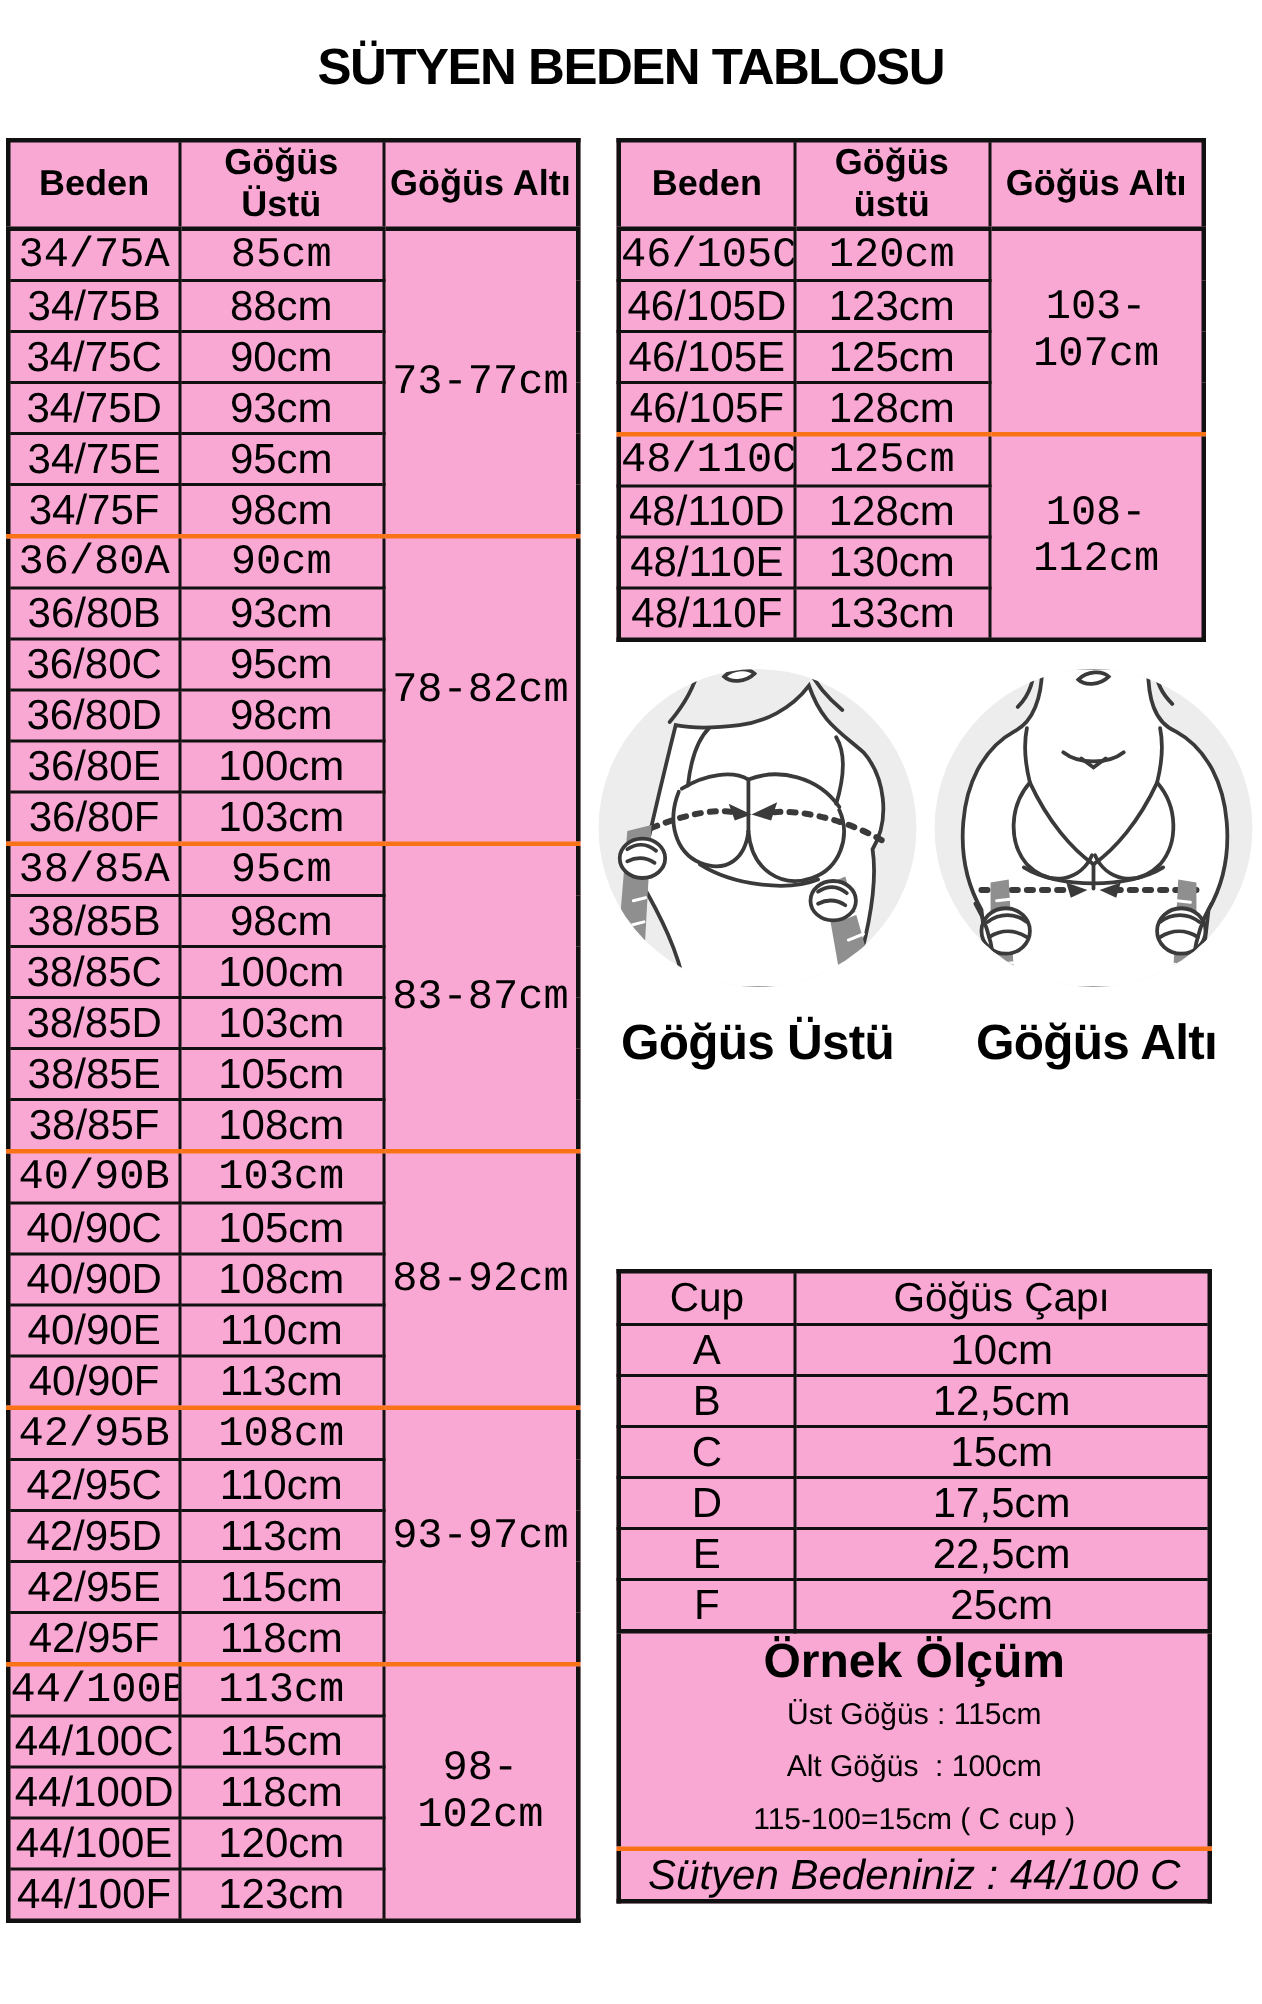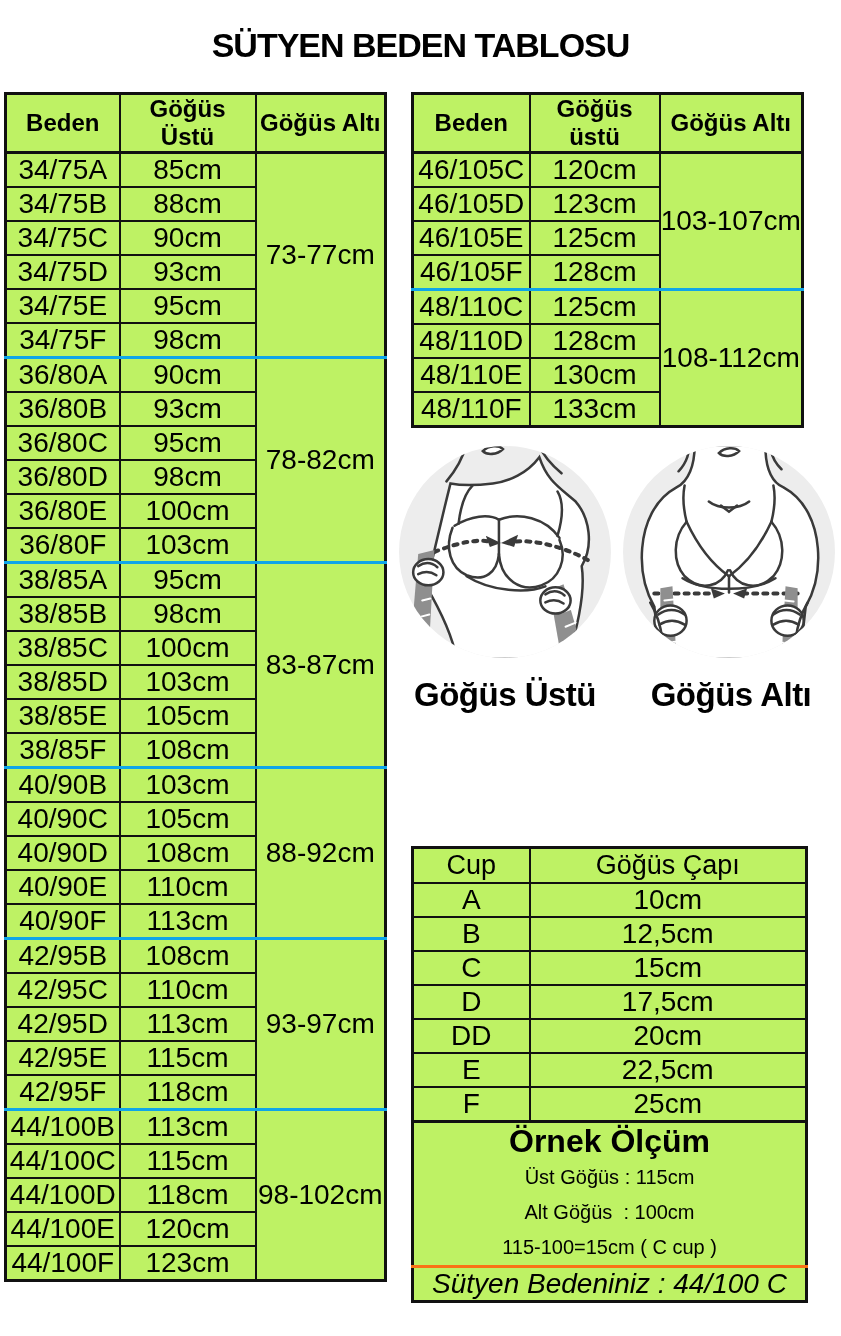--- a/index.html
+++ b/index.html
@@ -5,27 +5,27 @@
   html,body{margin:0;padding:0;background:#fff;}
   .page{
     position:relative;width:841px;height:1336px;background:#ffffff;
     font-family:"Liberation Sans",sans-serif;color:#000;overflow:hidden;
   }
   .title{
     position:absolute;top:26px;left:0;width:100%;text-align:center;
     font-weight:bold;font-size:34px;letter-spacing:-1px;
   }
   table{border-collapse:collapse;table-layout:fixed;position:absolute;
-        border:3px solid #111;background:#bef264;}
+        border:3px solid #111;background:#f9a8d4;}
   th,td{border:2px solid #111;text-align:center;vertical-align:middle;
         padding:0;overflow:hidden;}
   
   .sizes th{font-size:24px;font-weight:bold;height:33px;}
   .sizes td{font-size:28px;height:32px;}
-  .sizes tr.group-start td{border-top:3px solid #0ea5e9;}
+  .sizes tr.group-start td{border-top:3px solid #f97316;font-family:Liberation Mono, monospace;}
   .sizes tr:first-child th{border-bottom:3px solid #111;}
   #left-table{left:4px;top:92px;width:380px;}
   #right-table{left:411px;top:92px;width:390px;}
   
   #cup-table{left:411px;top:846px;width:394px;}
   #cup-table th{font-weight:normal;font-size:27px;height:33px;}
   #cup-table td{font-size:28px;height:32px;}
   .example-cell{height:142px;border-top:3px solid #111;}
   .ex-title{font-weight:bold;font-size:32px;line-height:37px;}
   .ex-line{font-size:20px;line-height:35px;white-space:pre;}
@@ -349,24 +349,20 @@
         </tr>
         <tr>
           <td>C</td>
           <td>15cm</td>
         </tr>
         <tr>
           <td>D</td>
           <td>17,5cm</td>
         </tr>
         <tr>
-          <td>DD</td>
-          <td>20cm</td>
-        </tr>
-        <tr>
           <td>E</td>
           <td>22,5cm</td>
         </tr>
         <tr>
           <td>F</td>
           <td>25cm</td>
         </tr>
       </tbody>
     <tbody>
       <tr>

